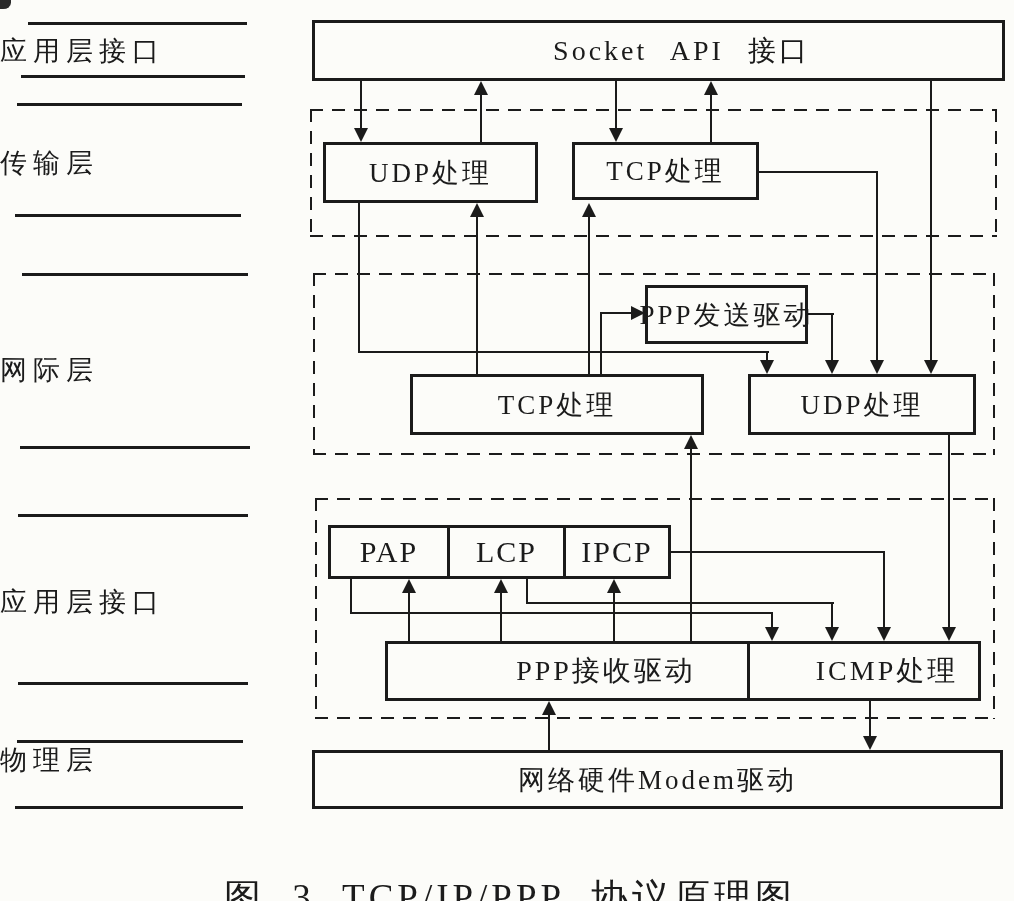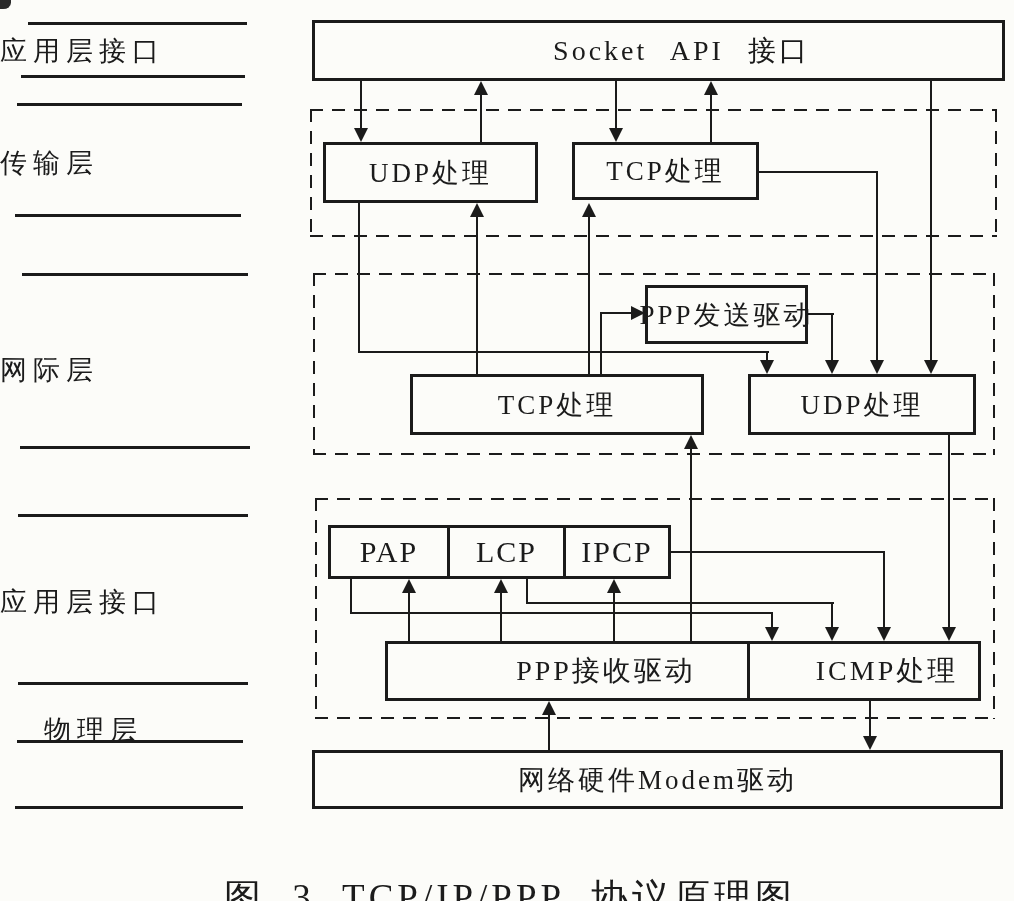--- a/index.html
+++ b/index.html
@@ -71,21 +71,21 @@
 
   <div class="rule" style="top:273px;left:22px;width:226px;"></div>
   <div class="layer-label" style="top:352px;">网际层</div>
   <div class="rule" style="top:446px;left:20px;width:230px;"></div>
 
   <div class="rule" style="top:514px;left:18px;width:230px;"></div>
   <div class="layer-label" style="top:584px;">应用层接口</div>
   <div class="rule" style="top:682px;left:18px;width:230px;"></div>
 
   <div class="rule" style="top:740px;left:17px;width:226px;"></div>
-  <div class="layer-label" style="top:712px;margin-left:44px;">物理层</div>
+  <div class="layer-label" style="top:742px;">物理层</div>
   <div class="rule" style="top:806px;left:15px;width:228px;"></div>
 </div>
 
 <div class="dash-frame" style="left:310px;top:109px;width:687px;height:128px;">
   <div class="dh et"></div>
     <div class="dh eb"></div>
   <div class="dv el"></div>
     <div class="dv er"></div>
 </div>
 <div class="dash-frame" style="left:313px;top:273px;width:682px;height:182px;">

